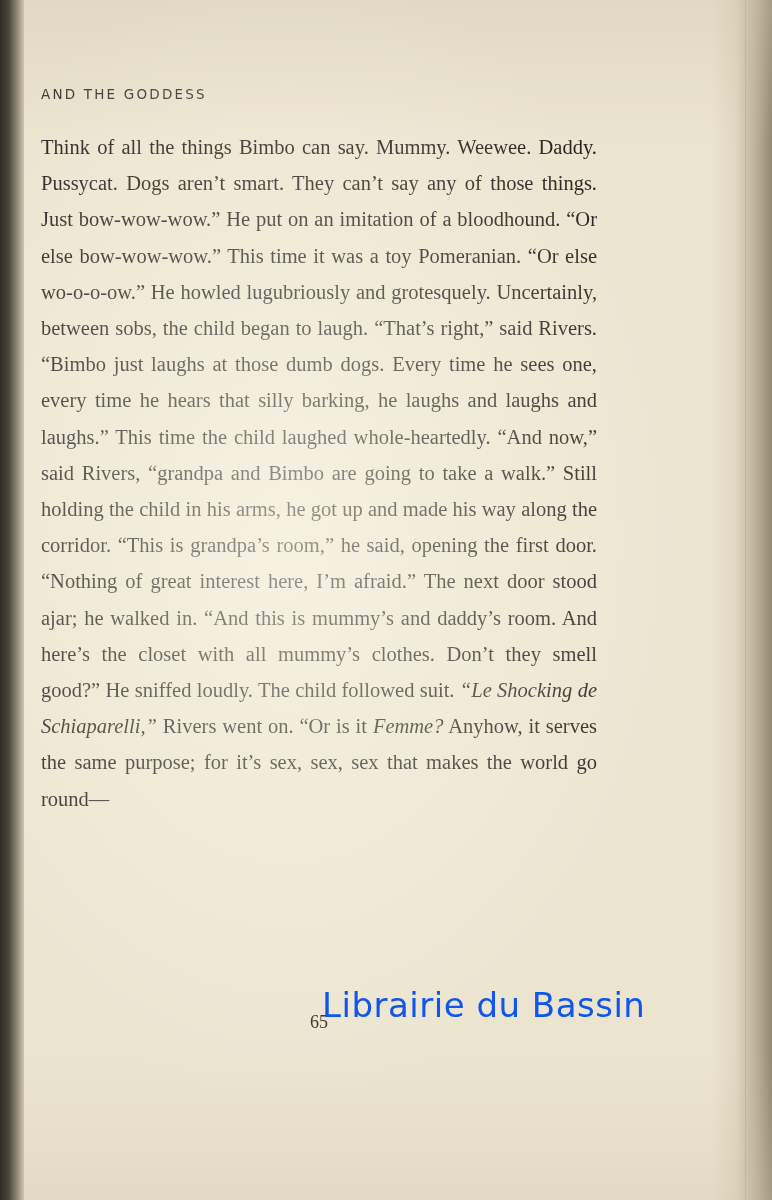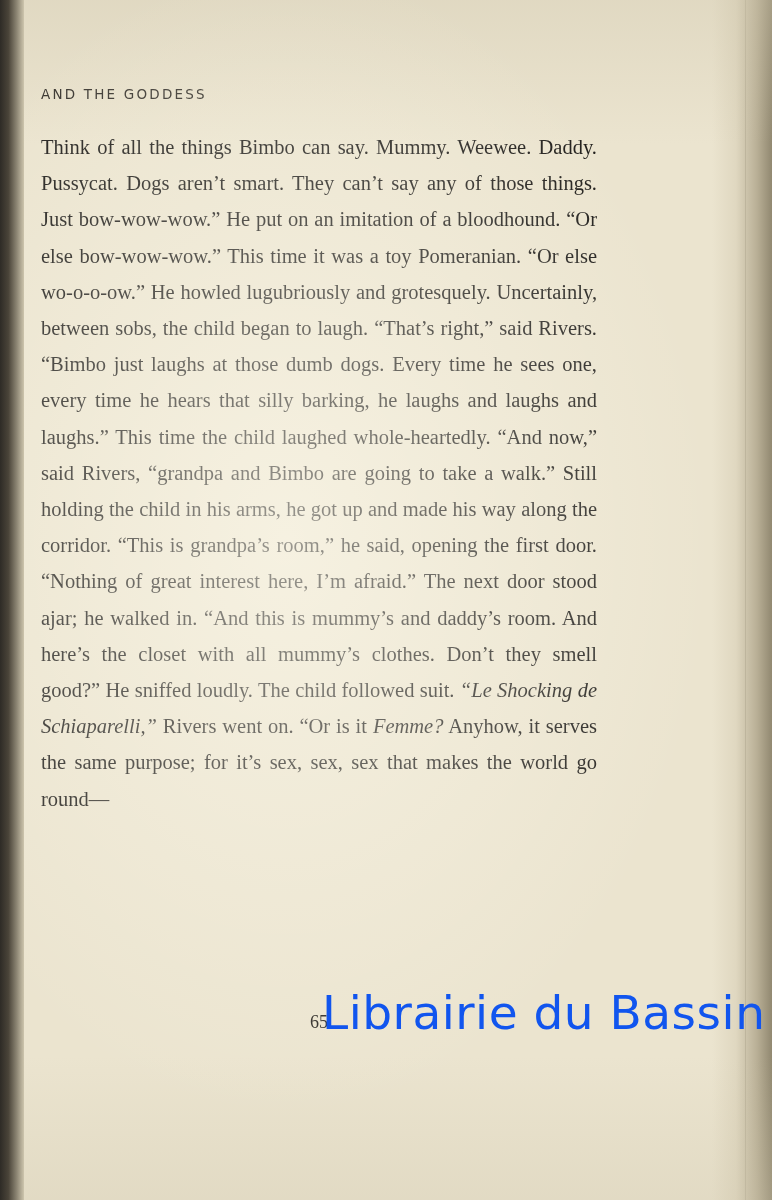--- a/index.html
+++ b/index.html
@@ -81,21 +81,21 @@
     font-size: 18px;
     color: #2a2723;
   }
 
   
   #watermark {
     position: absolute;
     left: 322px;
     top: 985px;
     font-family: "DejaVu Sans", sans-serif;
-    font-size: 47px;
+    font-size: 34px;
     color: #1155ee;
     white-space: nowrap;
     letter-spacing: 0.5px;
   }
 </style>
 </head>
 <body>
 
 <div id="page" style="background: rgb(235, 228, 207);">
 

